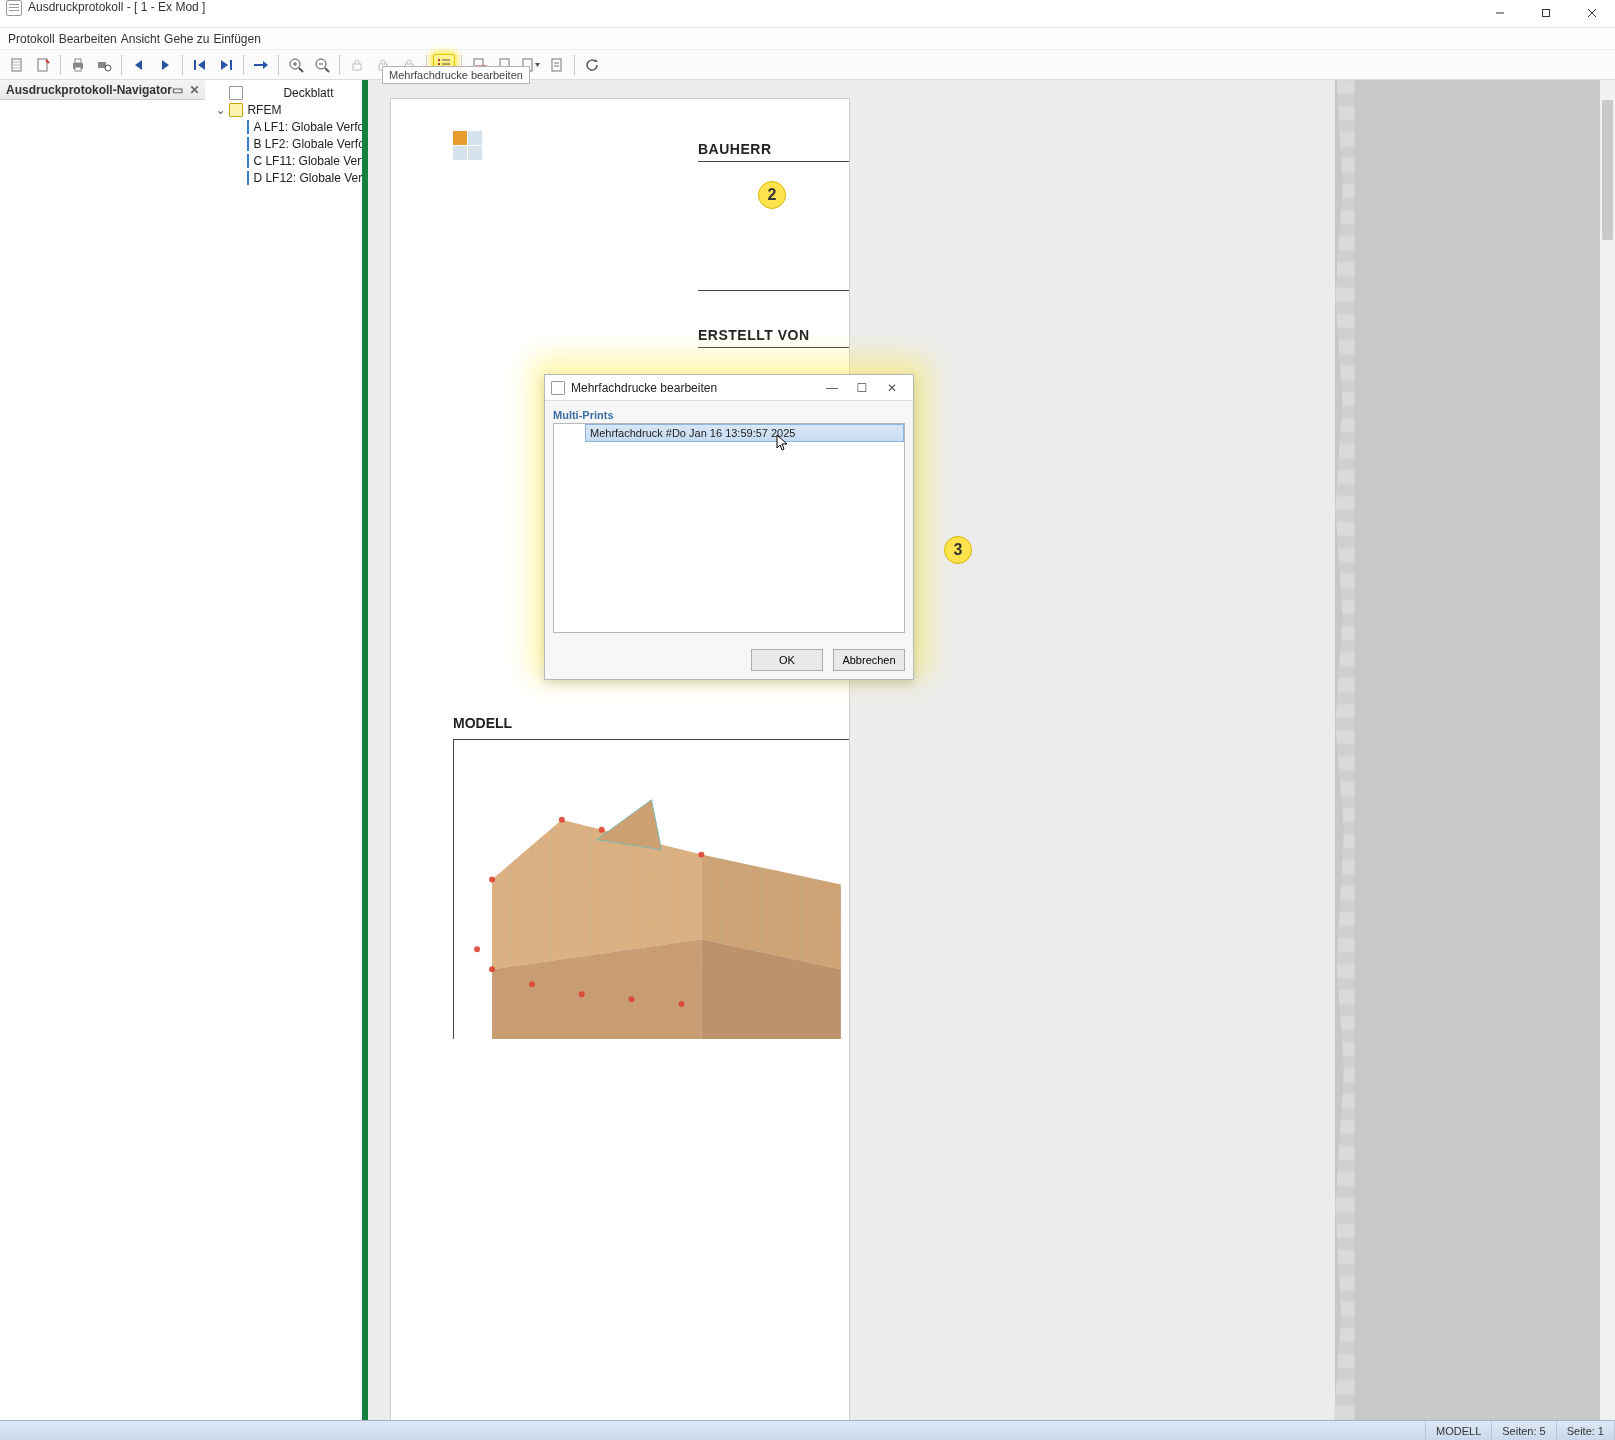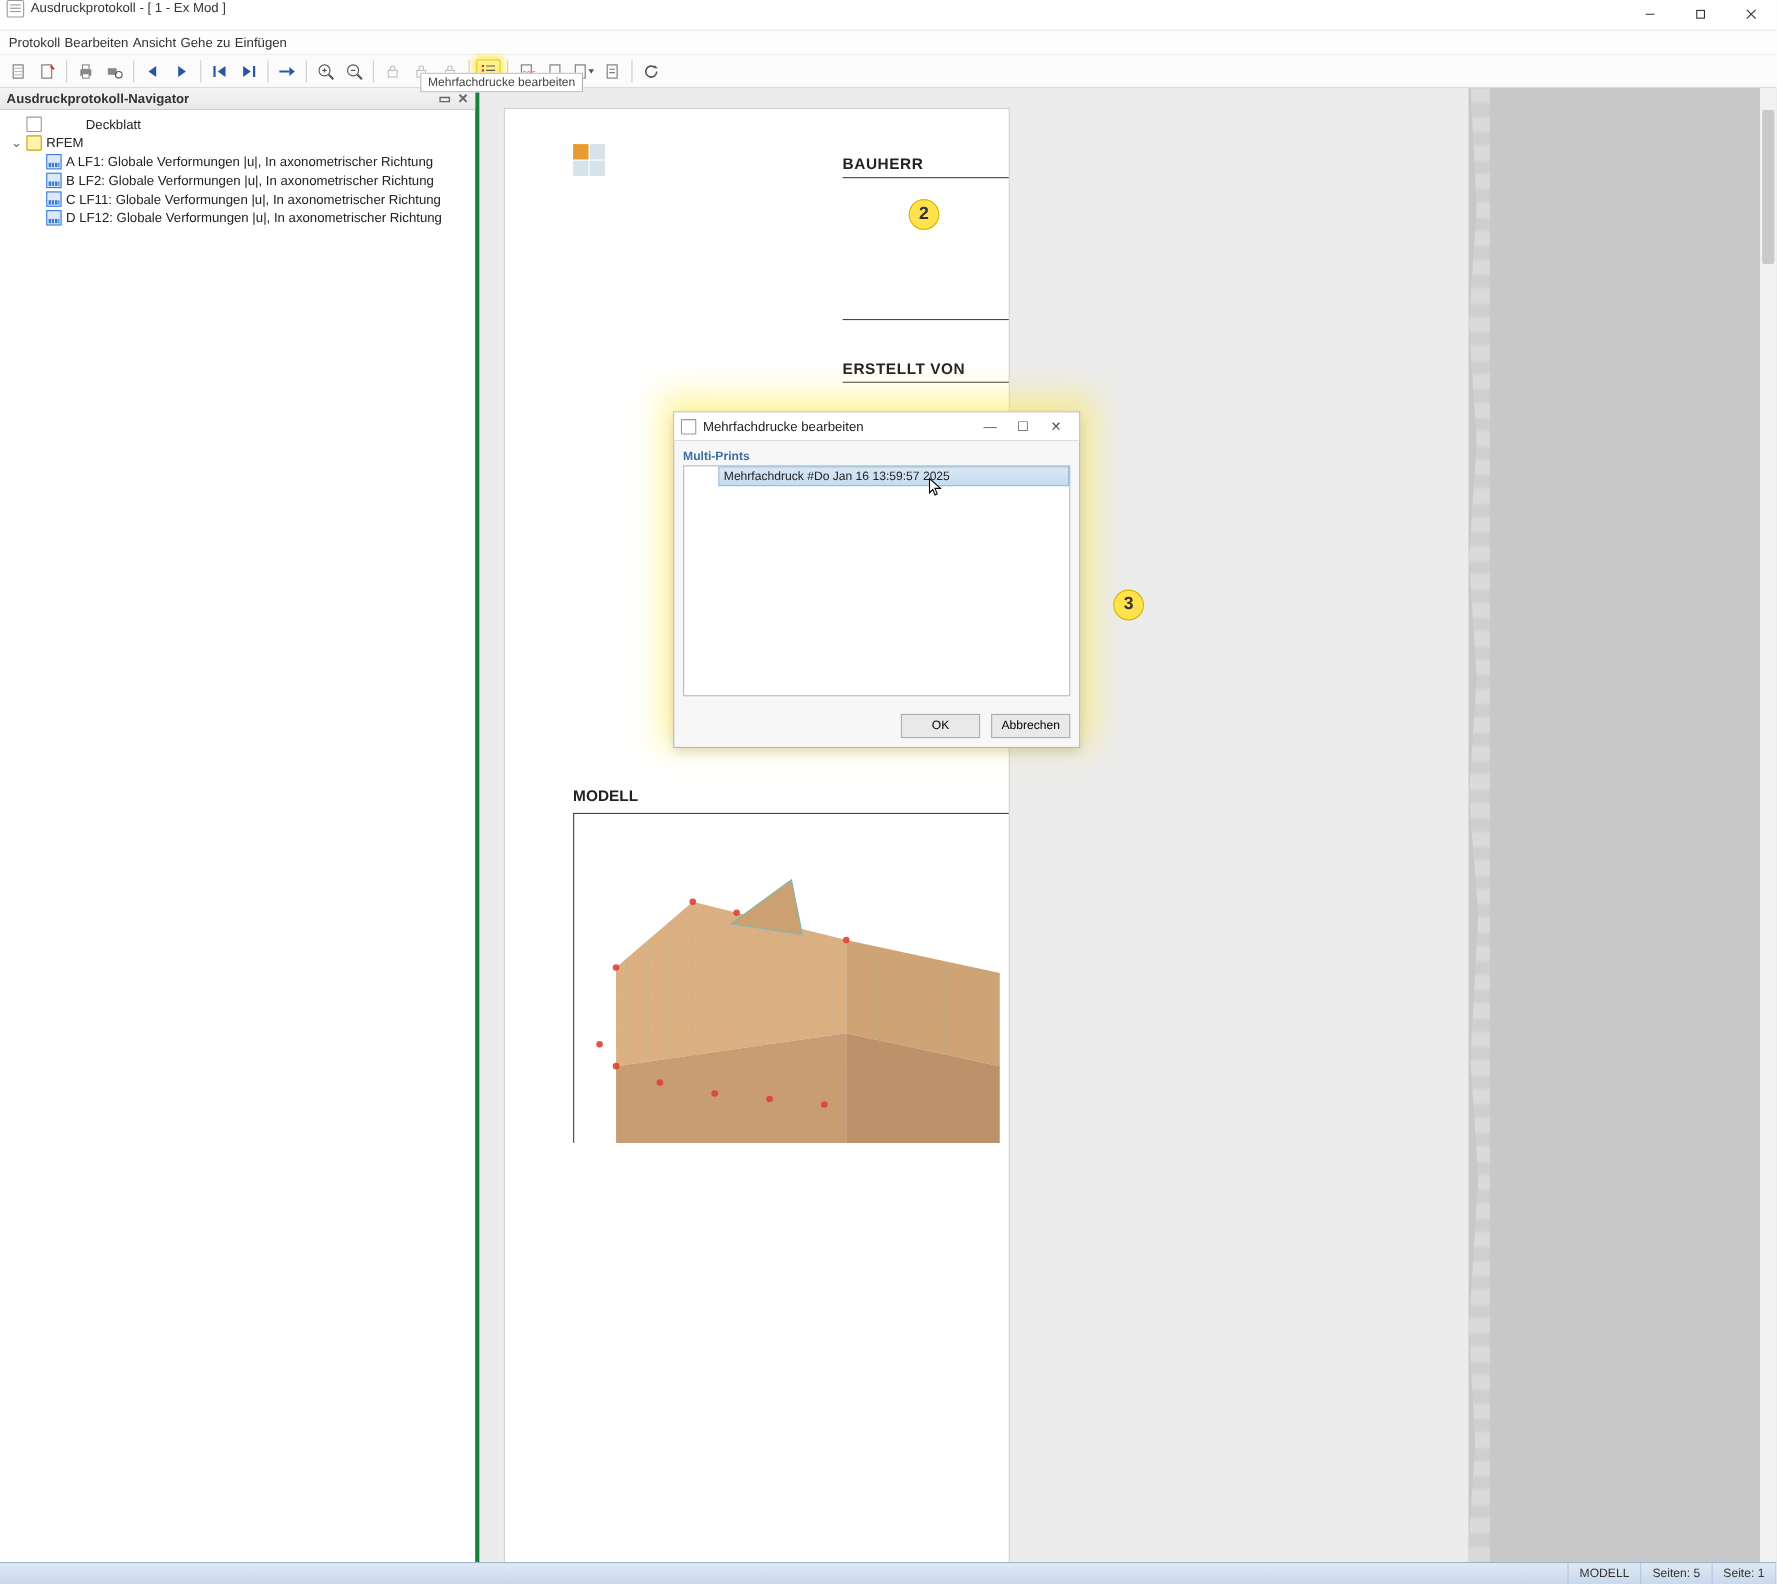--- a/index.html
+++ b/index.html
@@ -22,21 +22,21 @@
   .tb-btn { width:22px; height:22px; display:flex; align-items:center; justify-content:center; border-radius:2px; color:#444; position:relative; }
   .tb-sep { width:1px; height:20px; background:#ccc; margin:0 2px; }
   .tb-btn.highlight { background:linear-gradient(#fff79a,#ffe24d); border:1px solid #e6c200; box-shadow:0 0 6px 2px rgba(255,230,0,.8); }
   .tb-btn.disabled { opacity:.45; }
   .tooltip { position:fixed; left:382px; top:66px; background:#fff; border:1px solid #b3b3b3; padding:2px 6px; font-size:11px; color:#444; z-index:20; }
 
   
   .workspace { display:flex; height:calc(100% - 28px - 22px - 30px - 20px); }
 
   
-  .nav { width:436px; border-right:4px solid #15803d; display:flex; flex-direction:column; background:#fff; }
+  .nav { width:368px; border-right:6px solid #15803d; display:flex; flex-direction:row; background:#fff; }
   .nav-header { height:20px; display:flex; align-items:center; padding:0 6px; background:linear-gradient(#f4f4f4,#e9e9e9); border-bottom:1px solid #ccc; font-weight:bold; color:#333; }
   .nav-header .right { margin-left:auto; display:flex; gap:6px; color:#666; }
   .nav-tree { flex:1; overflow:auto; padding:4px 2px; }
   .tree-row { display:flex; align-items:center; height:17px; gap:4px; padding-left:8px; color:#222; white-space:nowrap; }
   .tree-row.sub { padding-left:40px; }
   .tree-row .twisty { width:10px; color:#666; }
   .ico { width:14px; height:14px; display:inline-flex; align-items:center; justify-content:center; }
   .ico.page { border:1px solid #999; border-radius:1px; background:#fff; }
   .ico.folder { background:#fff3b0; border:1px solid #caa300; border-radius:1px; }
   .ico.chart { border:1px solid #3a7bd5; background:#dce9fb; position:relative; }

